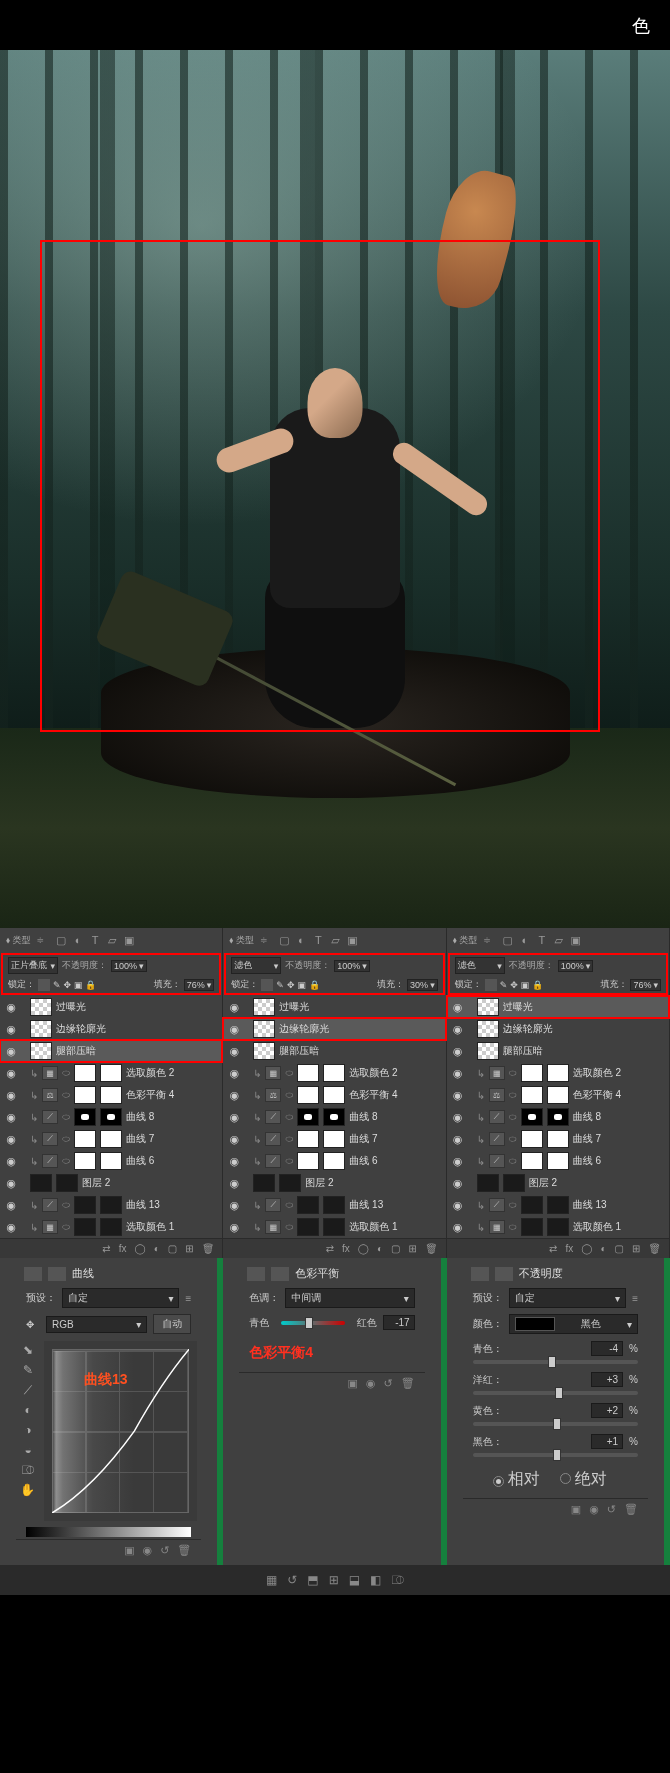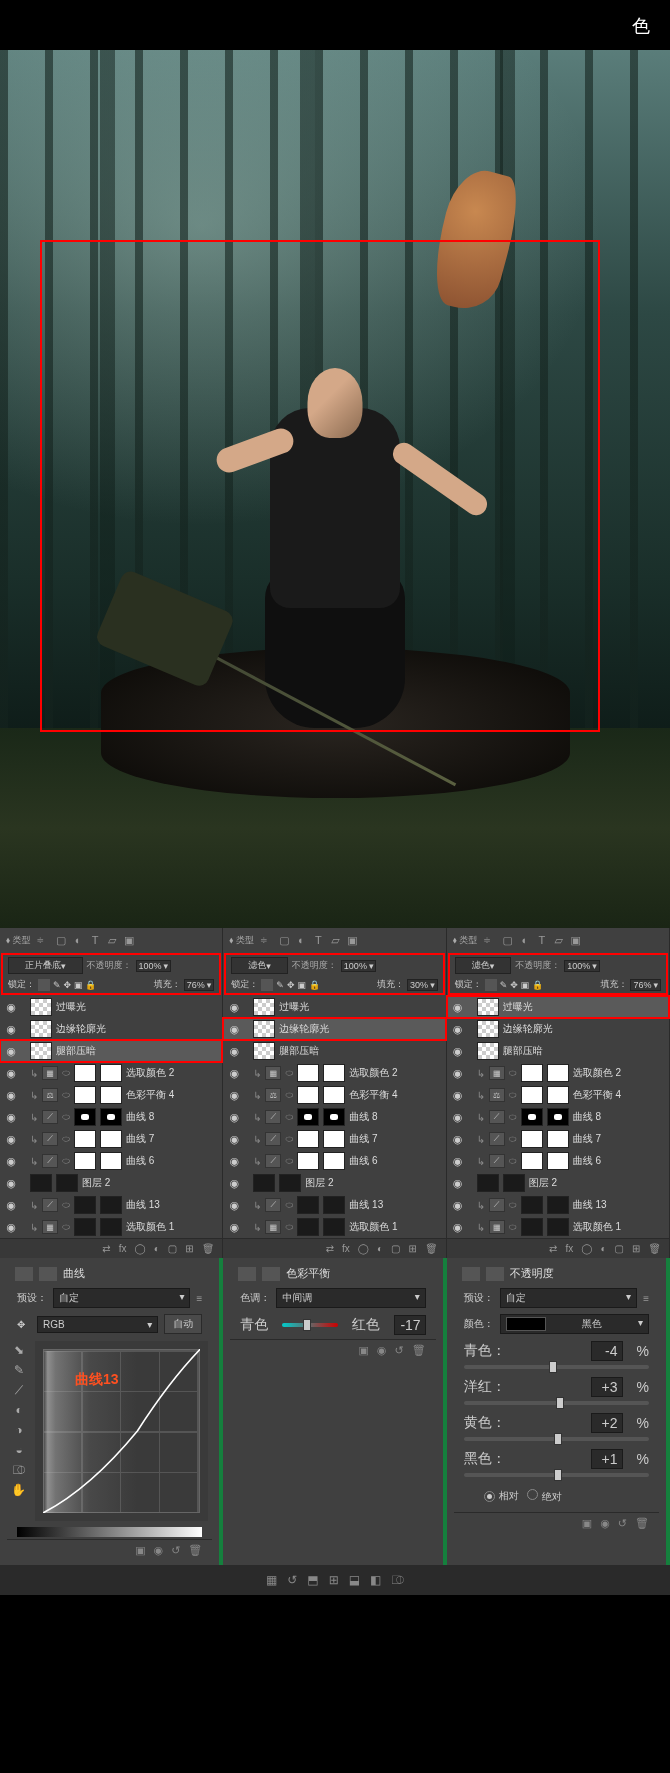--- a/index.html
+++ b/index.html
@@ -23,21 +23,21 @@
 .bow::before{content:"";position:absolute;left:-10px;top:-40px;width:120px;height:80px;background:#2a3020;border-radius:10px;transform:rotate(-5deg)}
 .snake{position:absolute;top:120px;right:160px;width:70px;height:140px;background:radial-gradient(circle at 40% 30%,#c88850,#8a5030);border-radius:50% 30% 60% 40%/40% 60% 30% 70%;transform:rotate(15deg)}
 .red-box{position:absolute;top:190px;left:40px;right:70px;height:492px;border:2px solid #ff0000}
 .panels{display:flex;background:#404040}
 .panel{flex:1;background:#404040;border-right:1px solid #2a2a2a}
 .panel-top{display:flex;align-items:center;gap:6px;padding:3px 6px;background:#404040;font-size:9px;color:#aaa}
 .panel-top .label{display:flex;align-items:center;gap:2px}
 .icon-row{display:flex;gap:3px;padding:2px 4px;align-items:center}
 .icon-row span{width:14px;height:14px;display:inline-flex;align-items:center;justify-content:center;color:#999;font-size:11px}
 .blend-row{display:flex;align-items:center;gap:4px;padding:2px 5px;font-size:9px;background:#404040}
-.blend-sel{background:#333;border:1px solid #222;padding:1px 16px;min-width:50px;display:flex;justify-content:space-between;align-items:center}
+.blend-sel{background:#333;border:1px solid #222;padding:1px 2px;min-width:50px;display:flex;justify-content:space-between;align-items:center}
 .opa{color:#aaa}
 .opa-val{background:#333;border:1px solid #222;padding:0 2px;display:flex;align-items:center}
 .lock-row{display:flex;align-items:center;gap:3px;padding:2px 5px;font-size:9px}
 .lock-row .li{width:12px;height:12px;background:#555;display:inline-block}
 .red-hl{position:relative}
 .red-hl::after{content:"";position:absolute;inset:-1px;border:2px solid #ff0000;pointer-events:none}
 .hl-box{border:2px solid #ff0000;margin:1px}
 .layer{display:flex;align-items:center;gap:4px;padding:2px 4px;background:#404040;font-size:10px;min-height:22px}
 .layer.sel{background:#5a5a5a}
 .eye{width:14px;height:14px;display:flex;align-items:center;justify-content:center;color:#ccc;cursor:pointer;font-size:11px}
@@ -46,53 +46,53 @@
 .thumb.dark{background:#1a1a1a}
 .thumb.white{background:#fff}
 .thumb.mask{background:#000;position:relative}
 .thumb.mask::after{content:"";position:absolute;top:30%;left:30%;width:40%;height:40%;background:#fff;border-radius:30%}
 .adj-icon{width:16px;height:14px;background:#555;border:1px solid #333;display:inline-flex;align-items:center;justify-content:center;font-size:8px;flex-shrink:0}
 .link{width:8px;text-align:center;color:#888;font-size:9px}
 .lname{color:#ddd;flex:1;white-space:nowrap;overflow:hidden}
 .fx-bar{display:flex;align-items:center;justify-content:flex-end;gap:8px;padding:4px 8px;background:#383838;border-top:1px solid #2a2a2a;color:#999;font-size:10px}
 .fx-bar span{cursor:pointer}
 .props{display:flex;background:#404040}
-.prop-panel{flex:1;background:#404040;border-right:4px solid #15803d;padding:4px 7px}
+.prop-panel{flex:1;background:#404040;border-right:6px solid #15803d;padding:4px 16px}
 .prop-head{display:flex;align-items:center;gap:6px;padding:4px 8px;font-size:11px;color:#ddd}
 .prop-head .picon{width:18px;height:14px;background:#555;display:inline-block}
 .prop-row{display:flex;align-items:center;gap:6px;padding:3px 10px;font-size:10px}
 .prop-row .plabel{min-width:28px;color:#ccc}
-.prop-sel{flex:1;background:#2a2a2a;border:1px solid #1a1a1a;padding:2px 5px;display:flex;justify-content:space-between;color:#ccc}
+.prop-sel{flex:1;background:#2a2a2a;border:1px solid #1a1a1a;padding:2px 5px;display:flex;justify-content:space-between;align-items:center;color:#ccc}
 .prop-btn{background:#4a4a4a;border:1px solid #2a2a2a;padding:2px 8px;color:#ccc;font-size:10px}
 .tool-col{width:24px;background:#404040;display:flex;flex-direction:column;gap:2px;padding:4px 2px}
 .tool-col span{width:20px;height:18px;display:flex;align-items:center;justify-content:center;color:#aaa;font-size:12px;cursor:pointer}
 .curves-area{flex:1;position:relative;background:#3a3a3a;margin:4px;min-height:180px}
 .curves-grid{position:absolute;inset:8px;background:
  repeating-linear-gradient(0deg,transparent 0 24%,#555 24% 25%),
  repeating-linear-gradient(90deg,transparent 0 24%,#555 24% 25%);
  border:1px solid #666}
 .histo{position:absolute;left:8px;right:8px;bottom:8px;height:90%;background:linear-gradient(90deg,transparent 0%,rgba(200,200,200,.6) 3%,rgba(200,200,200,.4) 8%,rgba(200,200,200,.1) 30%,transparent 60%)}
 .curve-line{position:absolute;left:8px;right:8px;bottom:8px;top:8px}
 .curve-line svg{width:100%;height:100%}
 .curve-label{position:absolute;top:30px;left:40px;color:#ff5020;font-size:14px;font-weight:bold}
 .grad-strip{height:10px;margin:2px 10px;background:linear-gradient(90deg,#000,#fff)}
-.slider-row{display:flex;align-items:center;gap:14px;padding:4px 10px;font-size:14px}
+.slider-row{display:flex;align-items:center;gap:6px;padding:4px 10px;font-size:10px}
 .slider-row .sl{color:#ccc;min-width:26px}
 .slider-row .sr{color:#ccc;min-width:26px;text-align:right}
 .slider{flex:1;height:4px;background:linear-gradient(90deg,#00cccc,#cc0000);position:relative;border-radius:2px}
 .slider.mg{background:linear-gradient(90deg,#cc00cc,#00cc00)}
 .slider.yb{background:linear-gradient(90deg,#cccc00,#0000cc)}
 .slider.gray{background:#555}
 .slider .knob{position:absolute;top:-4px;width:8px;height:12px;background:#ccc;border:1px solid #333;transform:translateX(-50%)}
 .sval{background:#2a2a2a;border:1px solid #1a1a1a;padding:1px 4px;min-width:32px;text-align:right;color:#ccc}
 .cb-row{display:flex;align-items:center;gap:6px;padding:6px 10px;font-size:10px;color:#ccc}
 .cb{width:12px;height:12px;background:#2a2a2a;border:1px solid #555;display:inline-flex;align-items:center;justify-content:center;font-size:9px}
 .cb.on::after{content:"✓";color:#ccc}
 .red-text{color:#ff3020;font-size:14px;padding:10px;font-weight:bold}
-.radio-row{display:flex;gap:8px;padding:8px 30px;font-size:10px;color:#ccc}
+.radio-row{display:flex;gap:20px;padding:8px 30px;font-size:16px;color:#ccc}
 .radio{width:11px;height:11px;border-radius:50%;border:1px solid #888;display:inline-flex;align-items:center;justify-content:center;margin-right:4px}
 .radio.on::after{content:"";width:5px;height:5px;background:#ccc;border-radius:50%}
 .swatch{width:40px;height:14px;background:#000;border:1px solid #555;display:inline-block}
 .bottom-icons{display:flex;justify-content:flex-end;gap:8px;padding:4px 10px;color:#888;font-size:11px;border-top:1px solid #2a2a2a}
 .footer{display:flex;justify-content:center;gap:10px;padding:8px;background:#2a2a2a;color:#888;font-size:12px}
 .footer span{cursor:pointer}
 </style>
 </head>
 <body>
 
@@ -629,20 +629,21 @@
     <div id="cb-sliders">
         <div class="slider-row">
     <span class="sl">青色</span>
     <div class="slider ">
             <div class="knob" style="left:44%"></div>
           </div>
     <span class="sr">红色</span>
     <span class="sval">-17</span>
   </div>
       </div>
+    <div class="red-text">色彩平衡4</div>
     <div class="bottom-icons">
       <span>▣</span>
       <span>◉</span>
       <span>↺</span>
       <span>🗑</span>
     </div>
   </div>
 
   <div class="prop-panel">
     <div class="prop-head">

